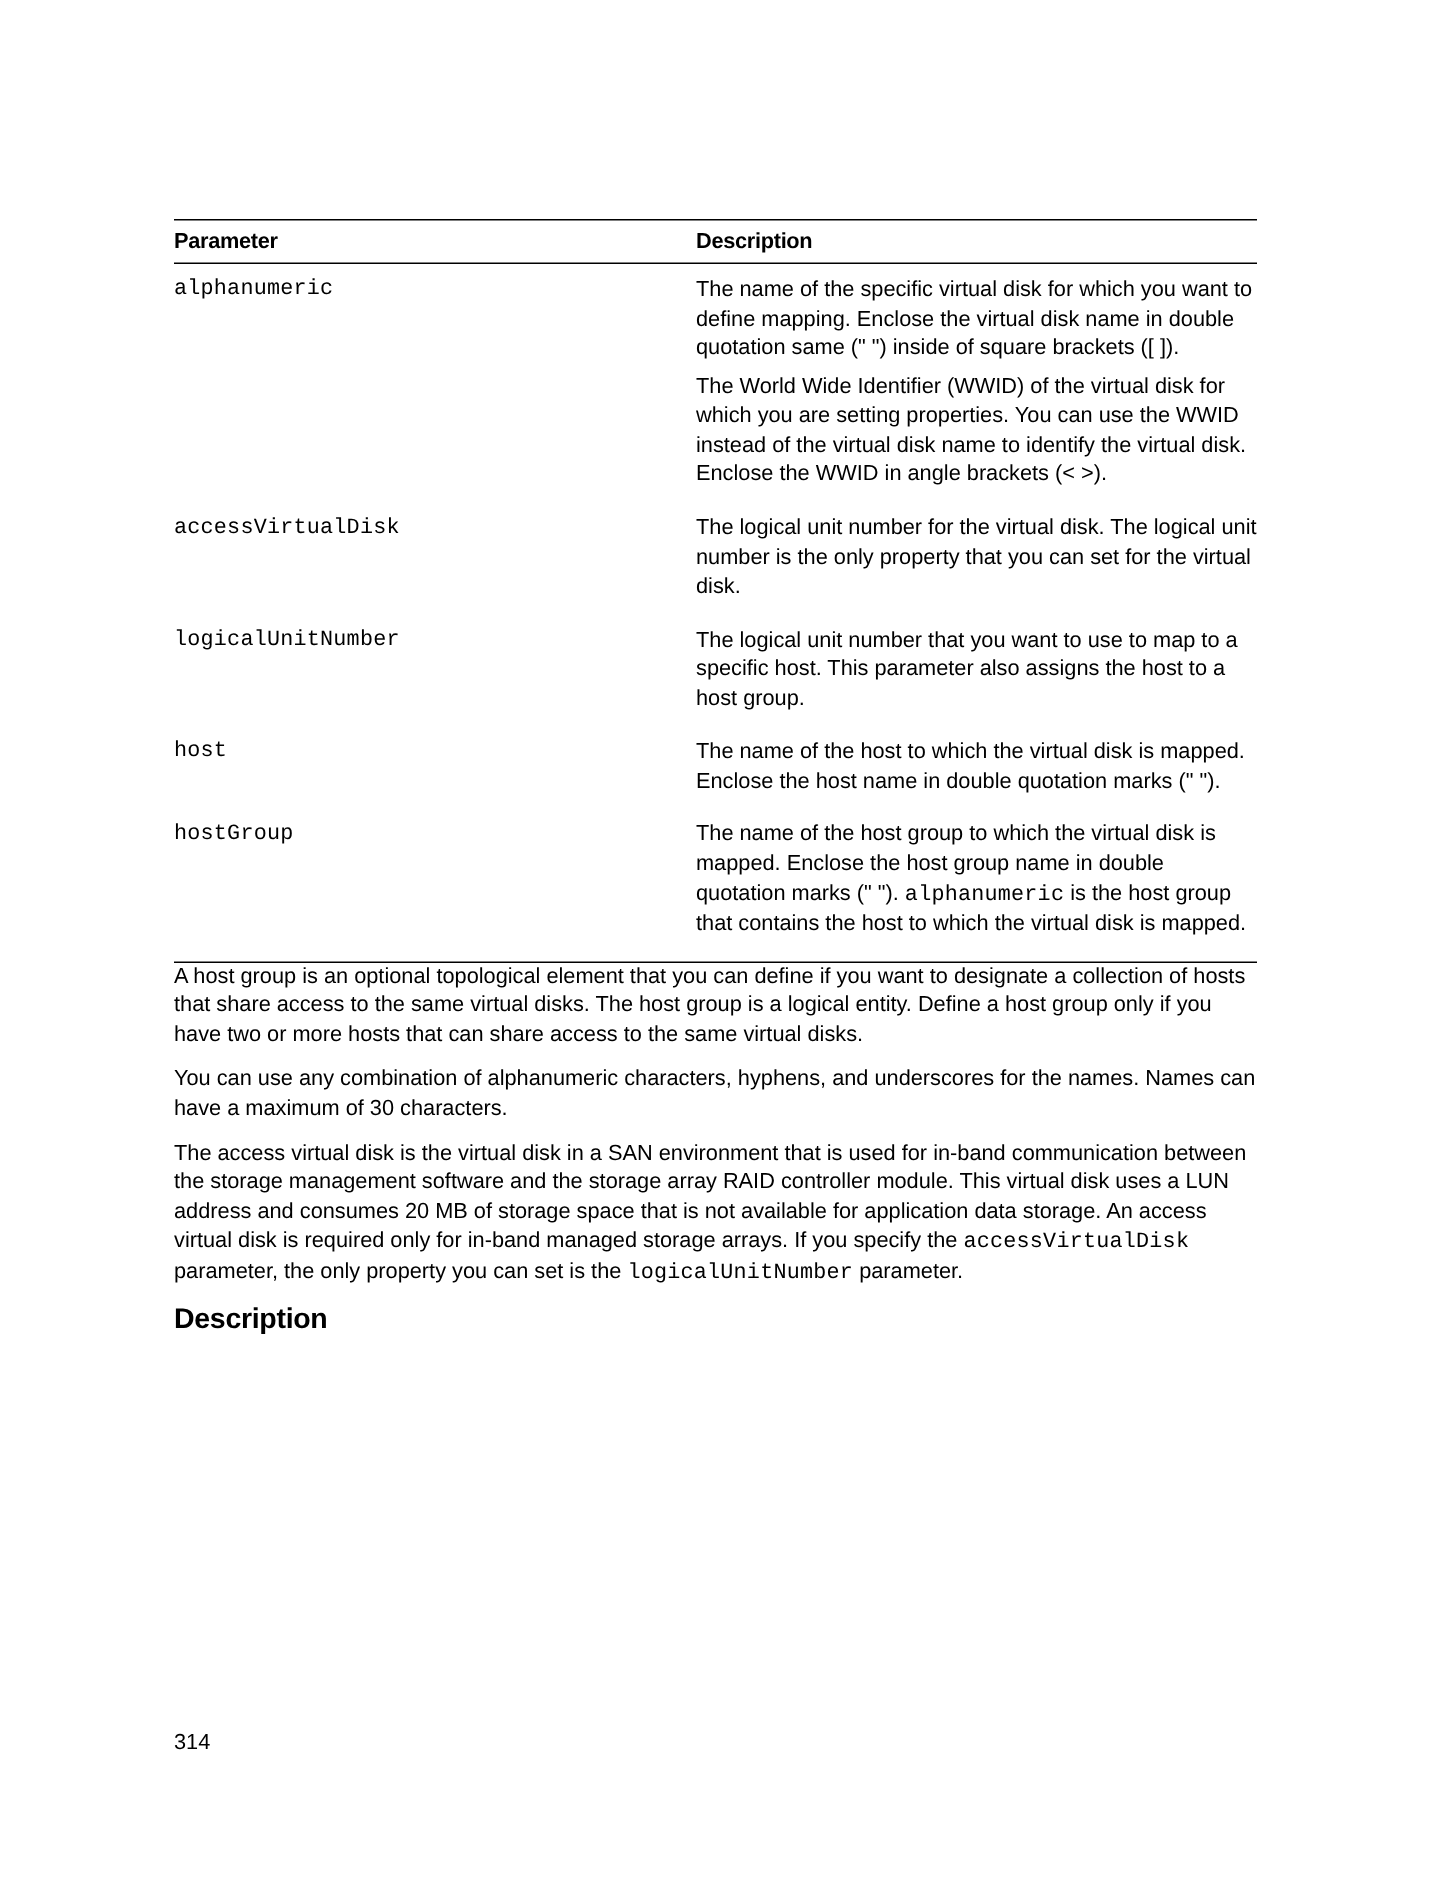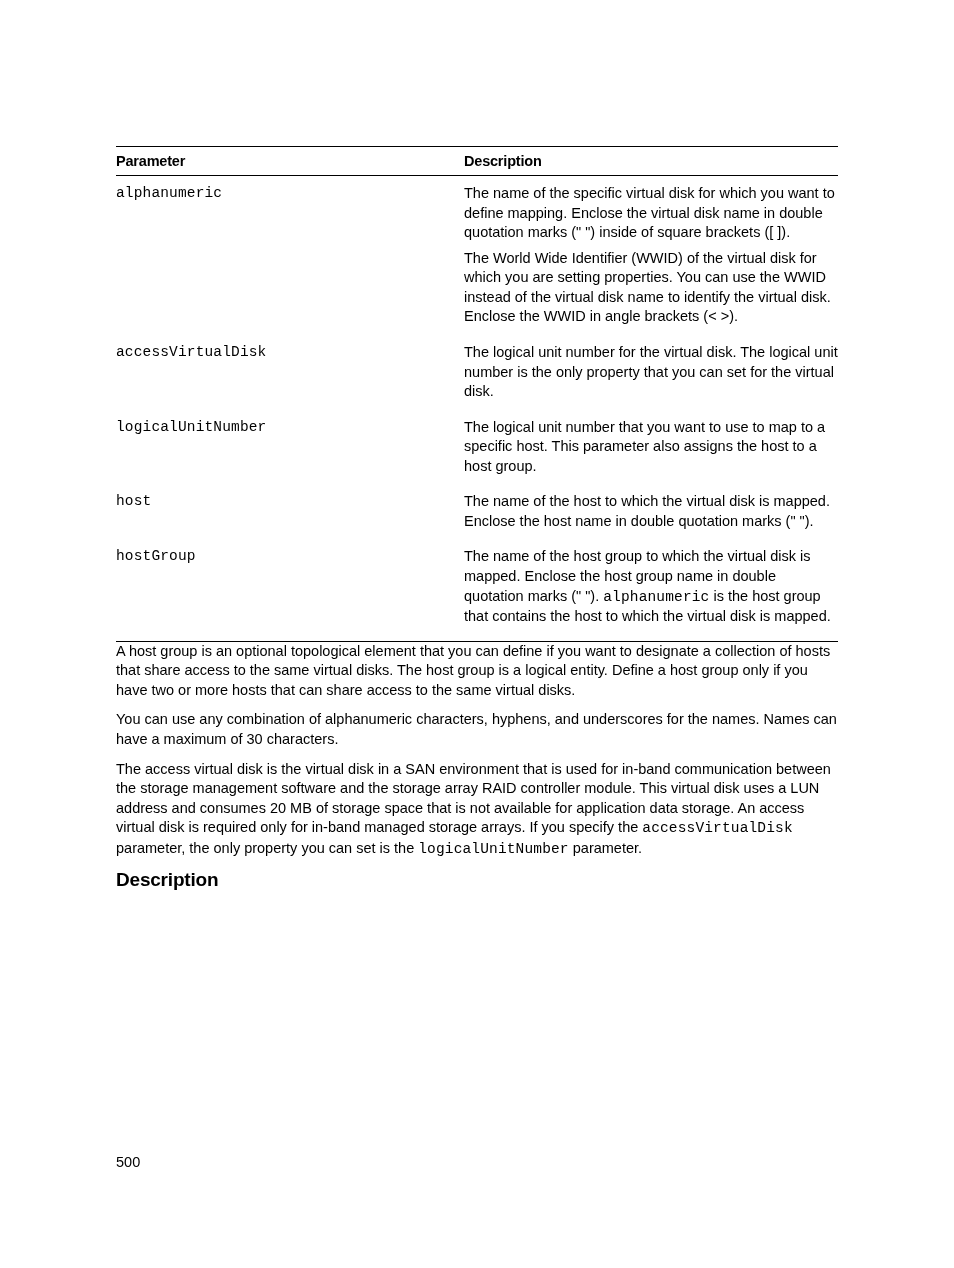--- a/index.html
+++ b/index.html
@@ -88,21 +88,21 @@
     <thead>
       <tr>
         <th class="param-col">Parameter</th>
         <th>Description</th>
       </tr>
     </thead>
     <tbody>
       <tr>
         <td class="mono">alphanumeric</td>
         <td>
-          <div class="desc-block">The name of the specific virtual disk for which you want to define mapping. Enclose the virtual disk name in double quotation marks (" ") inside of square brackets ([ ]).</div>
+          <div class="desc-block">The name of the specific virtual disk for which you want to define mapping. Enclose the virtual disk name in double quotation same (" ") inside of square brackets ([ ]).</div>
           <div class="desc-block">The World Wide Identifier (WWID) of the virtual disk for which you are setting properties. You can use the WWID instead of the virtual disk name to identify the virtual disk. Enclose the WWID in angle brackets (&lt; &gt;).</div>
         </td>
       </tr>
       <tr>
         <td class="mono">accessVirtualDisk</td>
         <td>
           <div class="desc-block">The logical unit number for the virtual disk. The logical unit number is the only property that you can set for the virtual disk.</div>
         </td>
       </tr>
       <tr>
@@ -130,13 +130,13 @@
   <p class="body">A host group is an optional topological element that you can define if you want to designate a collection of hosts that share access to the same virtual disks. The host group is a logical entity. Define a host group only if you have two or more hosts that can share access to the same virtual disks.</p>
   <p class="body">You can use any combination of alphanumeric characters, hyphens, and underscores for the names. Names can have a maximum of 30 characters.</p>
   <p class="body"><span>The access virtual disk is the virtual disk in a SAN environment that is used for in-band communication between the storage management software and the storage array RAID controller module. This virtual disk uses a LUN address and consumes 20 MB of storage space that is not available for application data storage. An access virtual disk is required only for in-band managed storage arrays. If you specify the </span><span class="inline-mono">accessVirtualDisk</span><span> parameter, the only property you can set is the </span><span class="inline-mono">logicalUnitNumber</span><span> parameter.</span></p>
 
 
   <h2 class="section">Description</h2>
 
 
 </div>
 
-<div class="page-number">500</div>
+<div class="page-number">314</div>
 
 </body></html>

